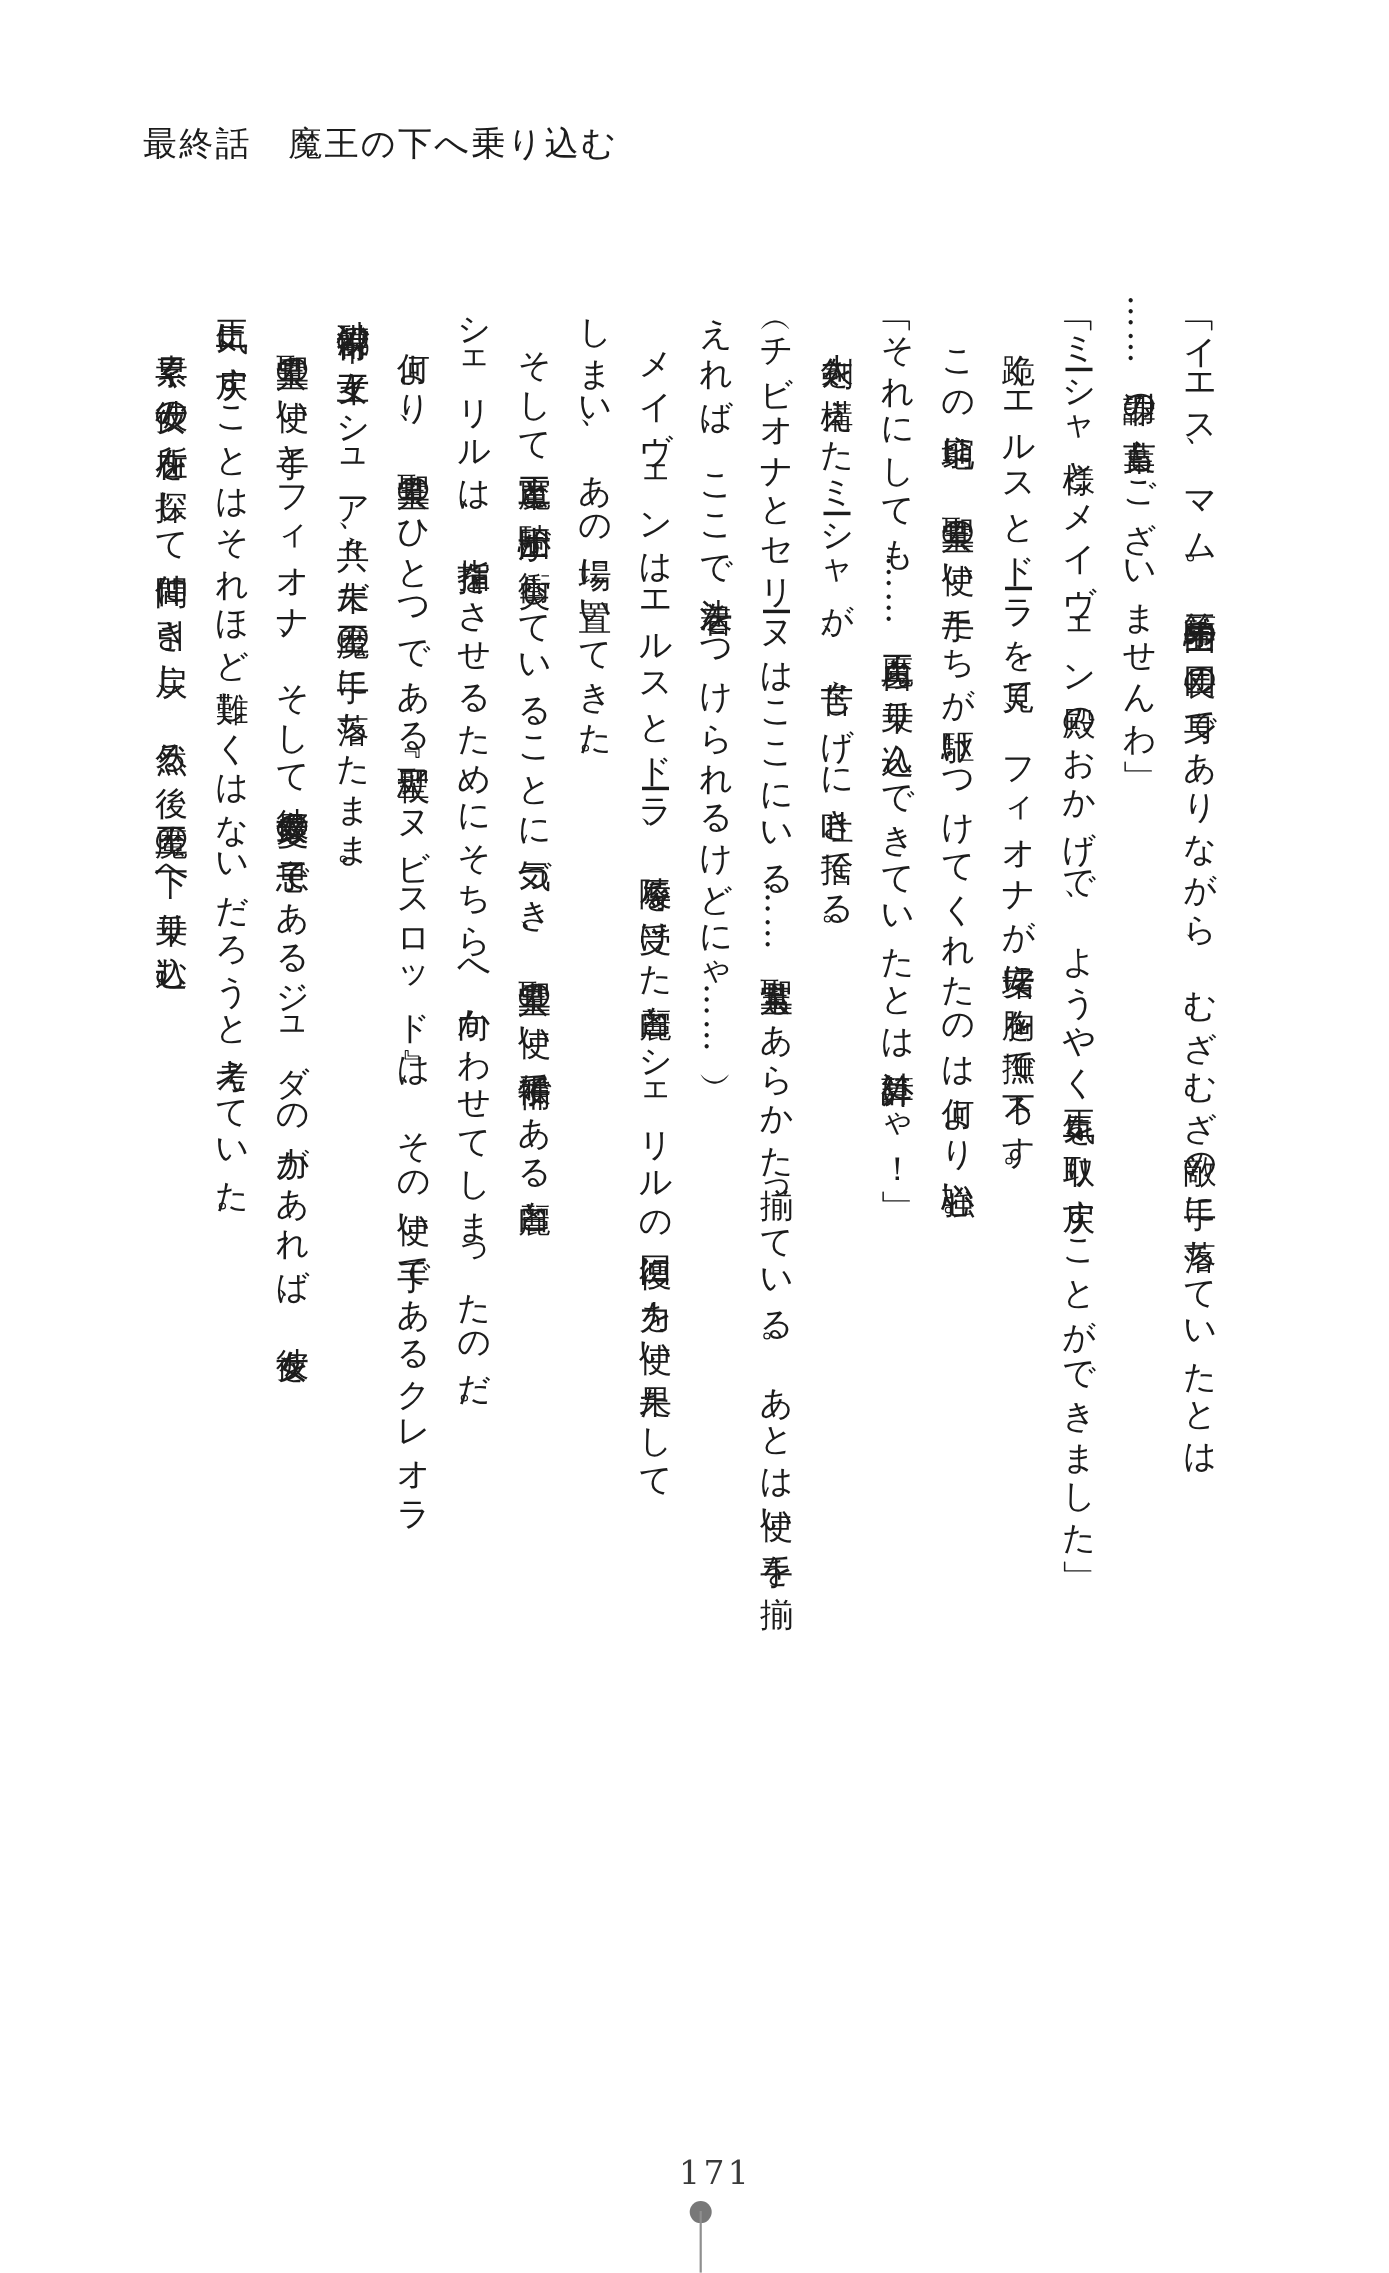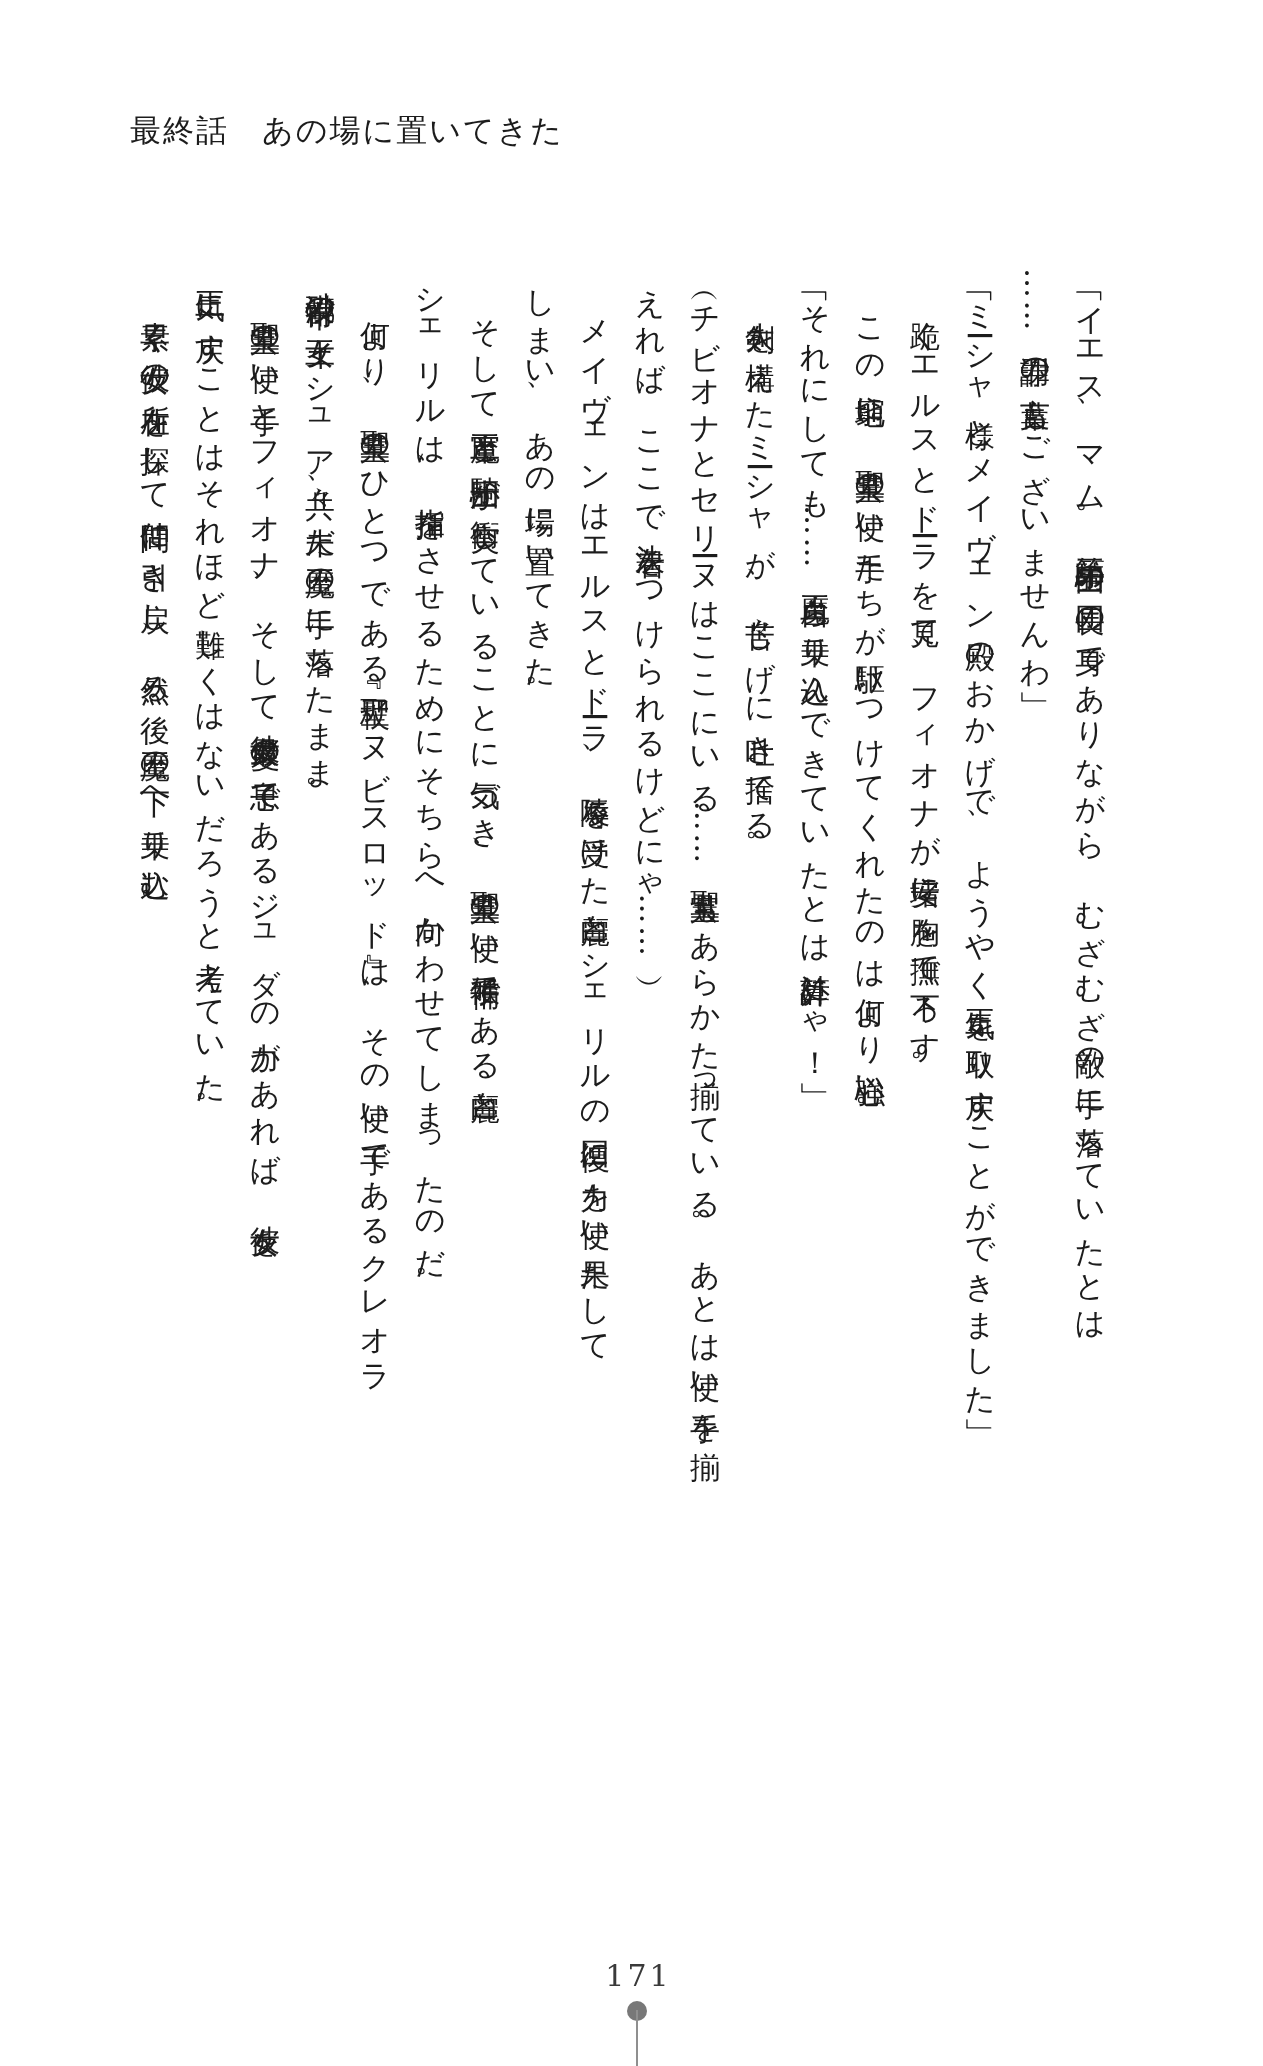--- a/index.html
+++ b/index.html
@@ -46,21 +46,21 @@
   .para.narration { text-indent: 1em; }
   .para.dialogue  { text-indent: 0.45em; }
   .para.thought   { text-indent: 0.45em; }
 
   
   .page-number {
     position: absolute;
     left: 50%;
     top: 1958px;
     transform: translateX(-50%);
-    margin-left: 7px;
+    margin-left: 19px;
     font-size: 30px;
     letter-spacing: 3px;
     color: #3a3a3a;
   }
 
   
   .footer-dot {
     position: absolute;
     left: 627px;
     top: 2001px;
@@ -75,21 +75,21 @@
     top: 2010px;
     width: 2px;
     height: 56px;
     background: #8f8f8f;
   }
 </style>
 </head>
 <body>
 
 <div class="chapter-header">
-  <span>最終話　あの場に置いてきた</span>
+  <span>最終話　魔王の下へ乗り込む</span>
 </div>
 
 <div class="page-text">
     <p class="para dialogue">「イエス、マム。第三騎士団の団長の身でありながら、むざむざ敵の手に落ちていたとは
 ……謝罪の言葉もございませんわ」</p>
     <p class="para dialogue">「ミーシャ様とメイヴェン殿のおかげで、ようやく正気を取り戻すことができました」</p>
     <p class="para narration">跪くエルスとドーラを見て、フィオナが安堵に胸を撫で下ろす。</p>
     <p class="para narration">この窮地に、聖宝具の使い手たちが駆けつけてくれたのは何より心強い。</p>
     <p class="para dialogue">「それにしても……魔王自ら乗り込んできていたとは計算外にゃ！」</p>
     <p class="para narration">大剣を構えたミーシャが、苦々しげに吐き捨てる。</p>

